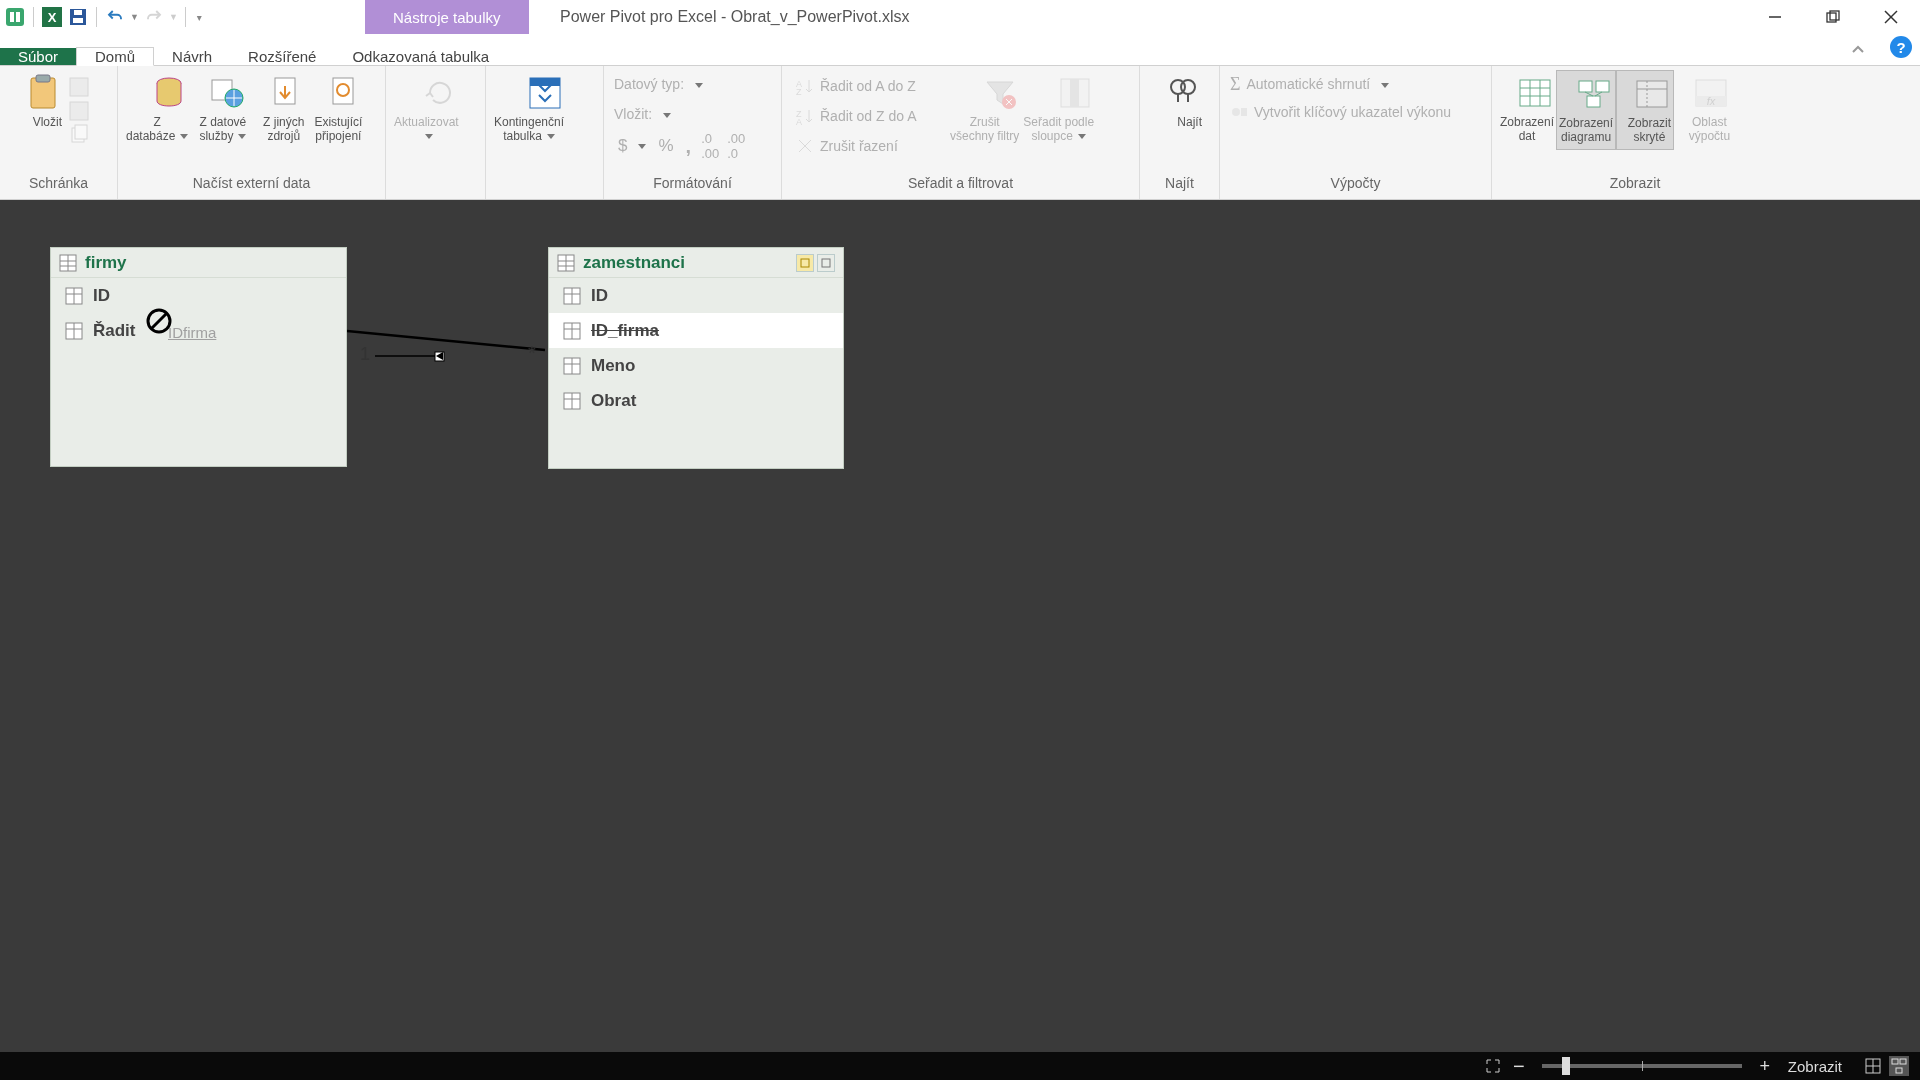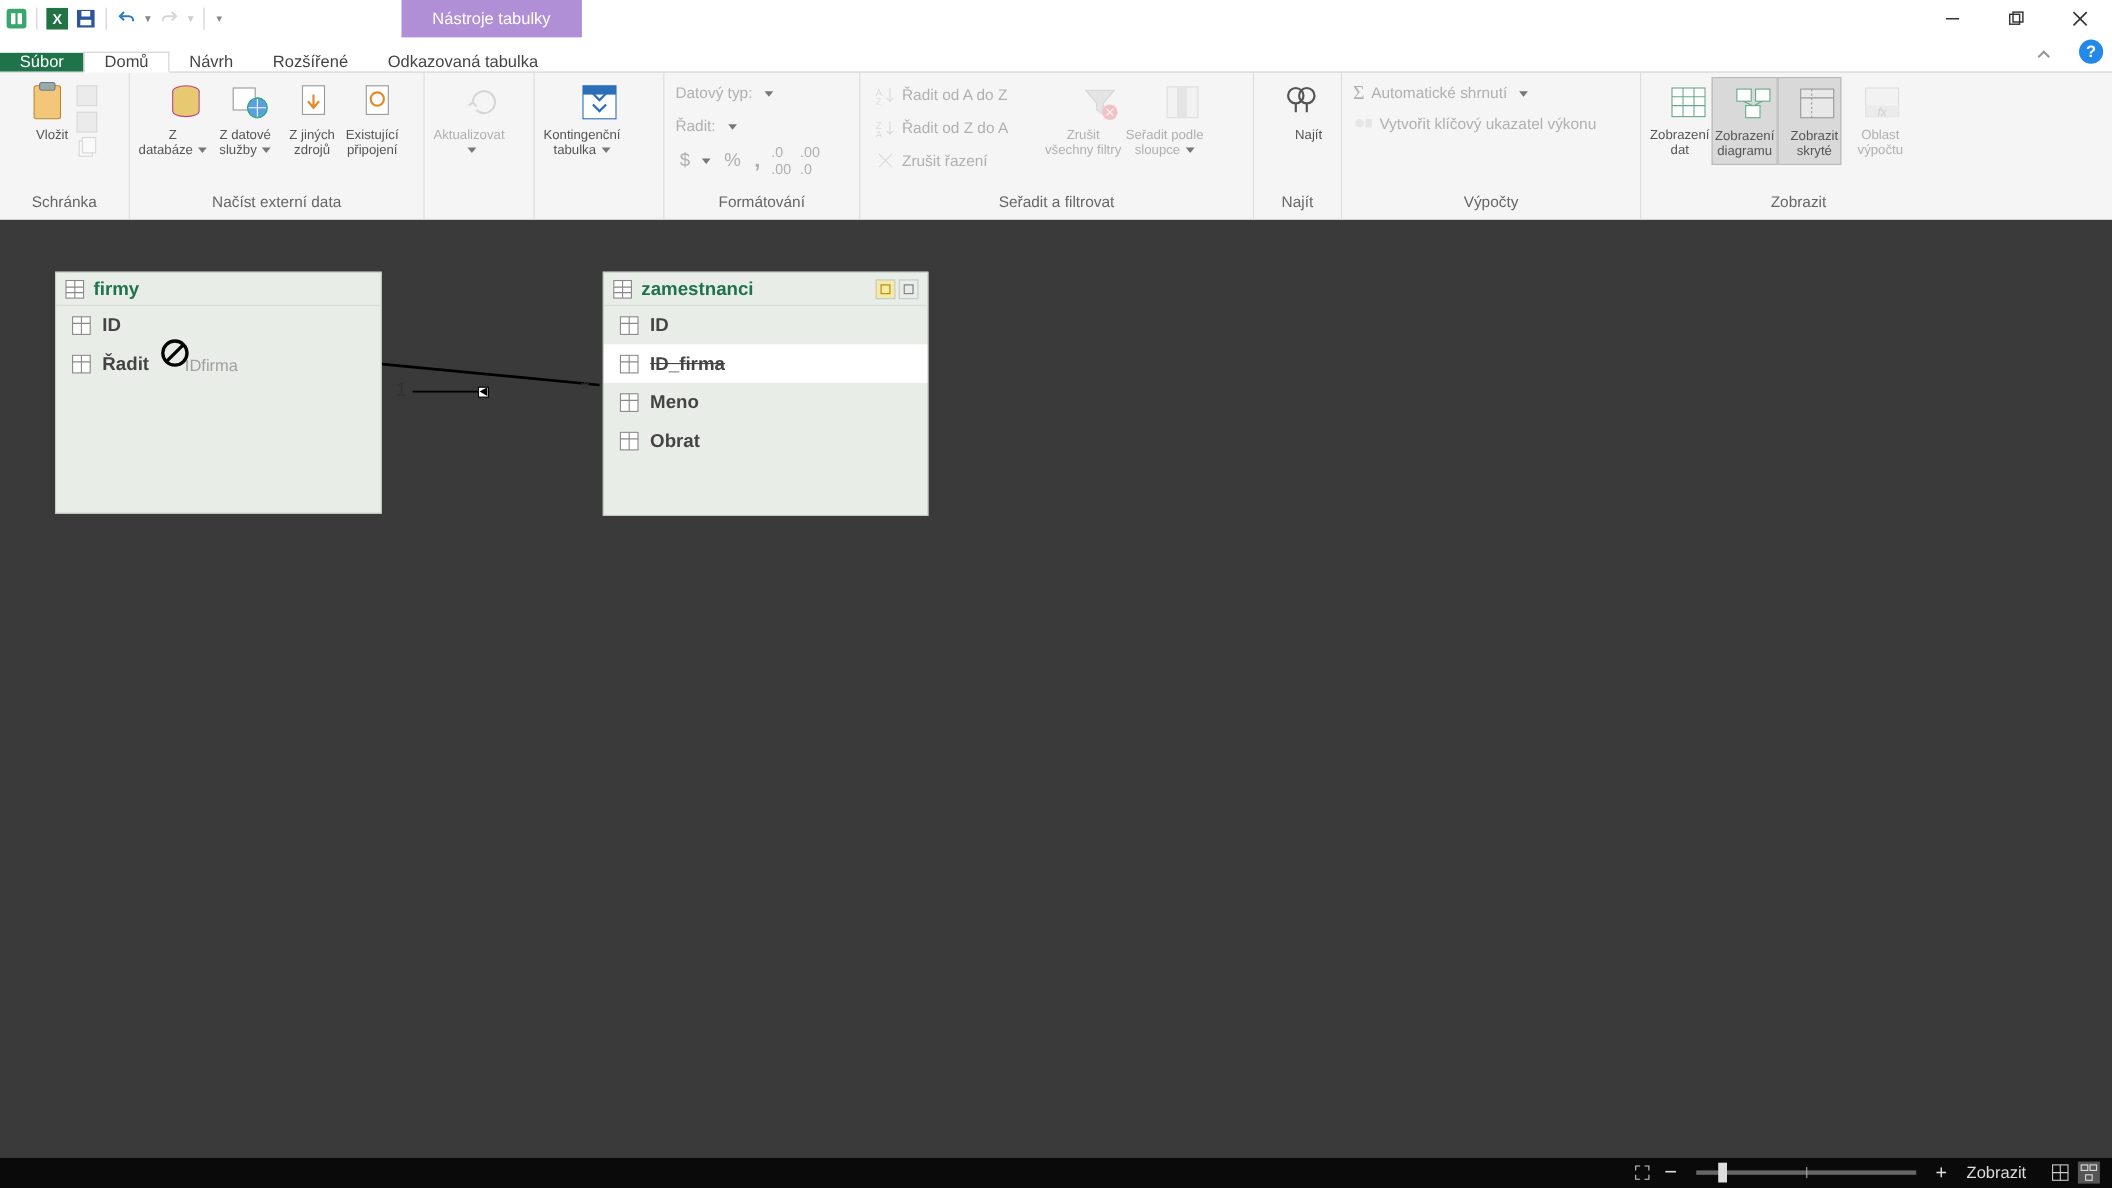--- a/index.html
+++ b/index.html
@@ -102,20 +102,21 @@
           <path d="M15 14l5-5-5-5"></path>
           <path d="M20 9H9a5 5 0 00-5 5v1"></path>
         </svg>
     </span>
     <span style="font-size:9px;color:#ccc;">▼</span>
     <span class="qat-sep"></span>
     <span style="font-size:10px;color:#888;padding:0 4px;">▾</span>
   </div>
 
   <div class="tool-context-tab">Nástroje tabulky</div>
+  <div class="titlebar-center">Power Pivot pro Excel - Obrat_v_PowerPivot.xlsx</div>
 
   <div class="win-controls">
     <div class="win-btn">
         <svg width="14" height="14">
           <line x1="1" y1="7" x2="13" y2="7" stroke="#333" stroke-width="1.5"></line>
         </svg>
       </div>
     <div class="win-btn">
         <svg width="14" height="14">
           <rect x="1" y="3" width="9" height="9" fill="none" stroke="#333" stroke-width="1.3"></rect>
@@ -260,21 +261,21 @@
     <div class="ribbon-group-title"></div>
   </div>
 
   <div class="ribbon-group" style="width:178px;">
     <div class="ribbon-group-body" style="flex-direction:column;gap:2px;align-items:stretch;">
       <div class="rb-small disabled">
           <span>Datový typ:</span>
           <span class="dropdown-caret"></span>
         </div>
       <div class="rb-small disabled">
-          <span>Řadit:</span>
+          <span>Vložit:</span>
           <span class="dropdown-caret"></span>
         </div>
       <div style="display:flex;gap:4px;padding:2px 4px;">
         <span class="rb-small disabled" style="padding:0 4px;font-size:17px;">$<span class="dropdown-caret"></span></span>
         <span class="rb-small disabled" style="padding:0 4px;font-size:17px;">%</span>
         <span class="rb-small disabled" style="padding:0 4px;font-size:20px;font-weight:bold;">,</span>
         <span class="rb-small disabled" style="padding:0 2px;font-size:13px;">.0<br>.00</span>
         <span class="rb-small disabled" style="padding:0 2px;font-size:13px;">.00<br>.0</span>
       </div>
     </div>
@@ -509,21 +510,21 @@
     <div class="field-row">
       <svg width="18" height="18">
           <rect x="1" y="1" width="16" height="16" fill="#fff" stroke="#888"></rect>
           <line x1="1" y1="7" x2="17" y2="7" stroke="#888"></line>
           <line x1="9" y1="1" x2="9" y2="17" stroke="#888"></line>
         </svg>
       <span class="fname" style="font-weight:600;">Obrat</span>
     </div>
   </div>
 
-  <div class="drag-label" style="left:168px; top:124px;">IDfirma</div>
+  <div class="drag-label" style="left:168px; top:124px;text-decoration:underline;">IDfirma</div>
   <div class="forbid-cursor" style="left:146px; top:108px;">
     <svg width="26" height="26">
         <circle cx="13" cy="13" r="11" fill="none" stroke="#000" stroke-width="3"></circle>
         <line x1="5" y1="21" x2="21" y2="5" stroke="#000" stroke-width="3"></line>
       </svg>
   </div>
 </div>
 
 <div class="statusbar">
   <div class="status-spacer"></div>

